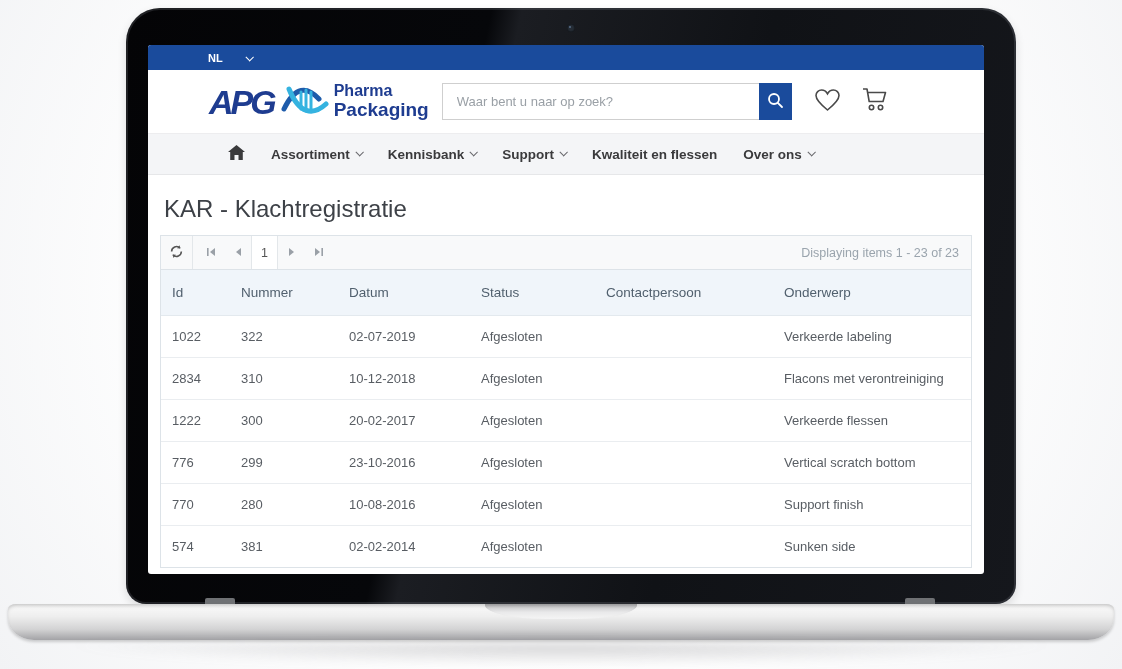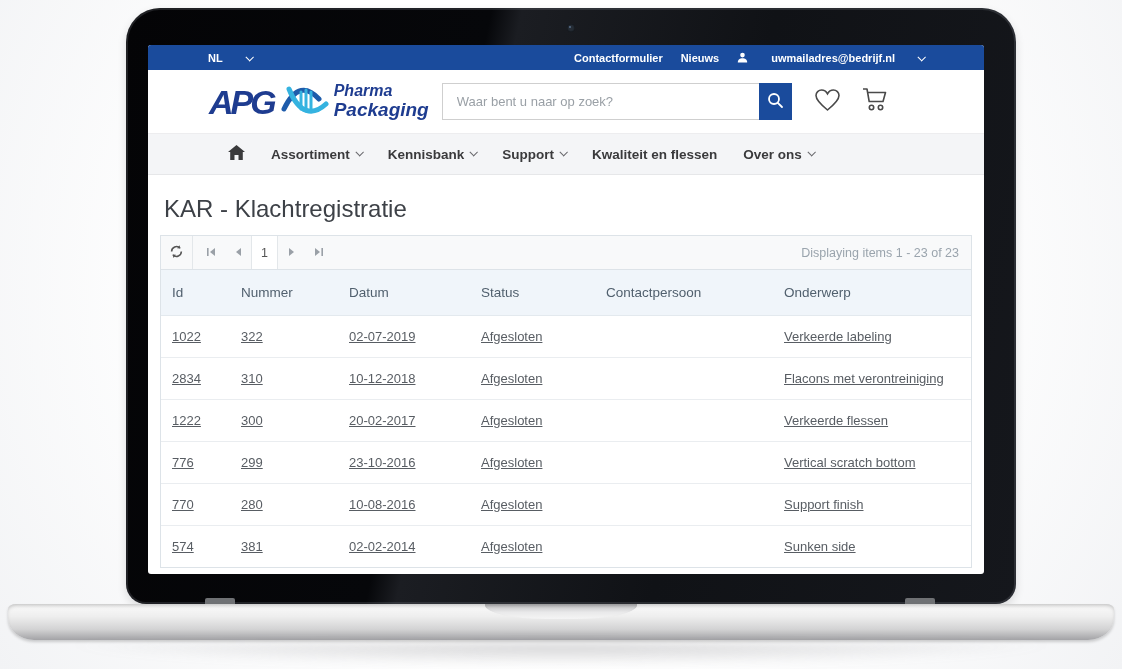--- a/index.html
+++ b/index.html
@@ -54,21 +54,21 @@
   }
   .topbar .right{margin-left:auto;display:flex;align-items:center;gap:18px;}
   .tb-item{display:flex;align-items:center;gap:23px;cursor:pointer;}
   .caret{width:5px;height:5px;border-right:1.5px solid currentColor;border-bottom:1.5px solid currentColor;transform:rotate(45deg) translateY(-1px);display:inline-block;}
   .user-icon svg{display:block;}
   
   .site-header{height:63px;display:flex;align-items:center;padding:0 60px 0 52px;box-sizing:border-box;background:#fff;margin-left:9px;}
   .logo{display:flex;align-items:center;cursor:pointer;}
   .logo-apg{font-size:34px;font-weight:800;font-style:italic;color:#1e3c90;letter-spacing:-3px;line-height:1;}
   .dna{margin:0 5px 0 7px;}
-  .logo-tagline{font-style:italic;font-weight:700;color:#1e3c90;line-height:1.05;}
+  .logo-tagline{font-weight:700;color:#1e3c90;line-height:1.05;}
   .logo-tagline .l1{font-size:16px;}
   .logo-tagline .l2{font-size:19px;}
   .search-wrap{display:flex;margin-left:13px;}
   .search-input{
     width:317px;height:37px;box-sizing:border-box;border:1px solid #cfcfcf;border-right:none;
     padding:12px 14px;font-size:13px;color:#000000;outline:none;font-family:"Liberation Sans",sans-serif;
   }
   .search-input::placeholder{color:#9aa0a6;}
   .search-btn{width:33px;height:37px;background:#1a4b9c;border:none;display:flex;align-items:center;justify-content:center;cursor:pointer;}
   .icon-btn{margin-left:22px;background:none;border:none;padding:0;cursor:pointer;display:flex;align-items:center;}
@@ -100,52 +100,38 @@
   .pager-status{margin-left:auto;padding-right:12px;color:#9aa4ad;}
   
   table{width:100%;border-collapse:collapse;table-layout:fixed;font-size:13px;color:#585d63;}
   col.c-id{width:69px;} col.c-nummer{width:108px;} col.c-datum{width:132px;}
   col.c-status{width:125px;} col.c-contact{width:178px;}
   thead th{
     background:#f0f5fa;height:45px;text-align:left;font-weight:400;color:#51606e;
     font-size:13.5px;padding:0 0 0 11px;border-bottom:1px solid #e3e9ee;cursor:pointer;
   }
   tbody td{height:41px;padding:0 0 0 11px;white-space:nowrap;overflow:hidden;}
-  tbody tr{cursor:pointer;text-decoration:underline;}
+  tbody tr{cursor:pointer;}
   tbody tr + tr td{border-top:1px solid #eaedf0;}
 </style>
 </head>
 <body>
 
 <div class="screen-shell">
   <div class="camera"></div>
 </div>
 <div class="hinge-slot hinge-left"></div>
 <div class="hinge-slot hinge-right"></div>
 
 <div class="viewport">
 
   <div class="topbar">
     <div class="tb-item">
       <span>NL</span>
       <span class="caret"></span>
-    </div>
-    <div class="right">
-      <span class="tb-item">Contactformulier</span>
-      <span class="tb-item">Nieuws</span>
-      <div class="tb-item">
-        <span class="user-icon">
-          <svg width="11" height="11" viewBox="0 0 11 11">
-              <circle cx="5.5" cy="3.1" r="2.3" fill="#fff"></circle>
-              <path d="M0.8 10.6 C0.8 7.6 3 6.3 5.5 6.3 C8 6.3 10.2 7.6 10.2 10.6 Z" fill="#fff"></path>
-            </svg>
-        </span>
-        <span>uwmailadres@bedrijf.nl</span>
-        <span class="caret"></span>
-      </div>
     </div>
   </div>
 
   <div class="site-header">
     <div class="logo">
       <span class="logo-apg">APG</span>
       <span class="dna">
         <svg width="48" height="36" viewBox="0 0 48 36">
           <path d="M3 27 C 14 4, 26 4, 38 17" stroke="#1e5cab" stroke-width="5" fill="none" stroke-linecap="round"></path>
           <path d="M8 7 C 18 32, 32 34, 45 22" stroke="#35b3e0" stroke-width="5" fill="none" stroke-linecap="round"></path>

